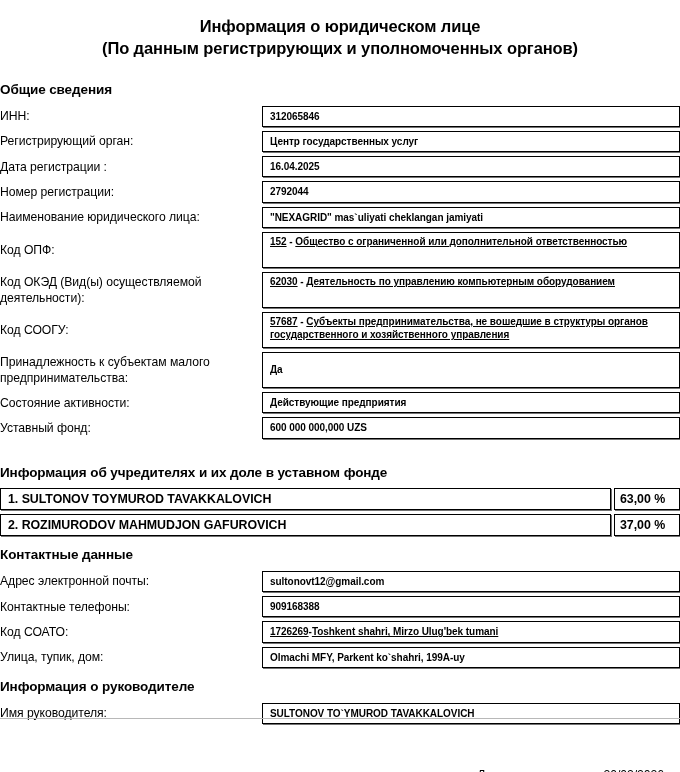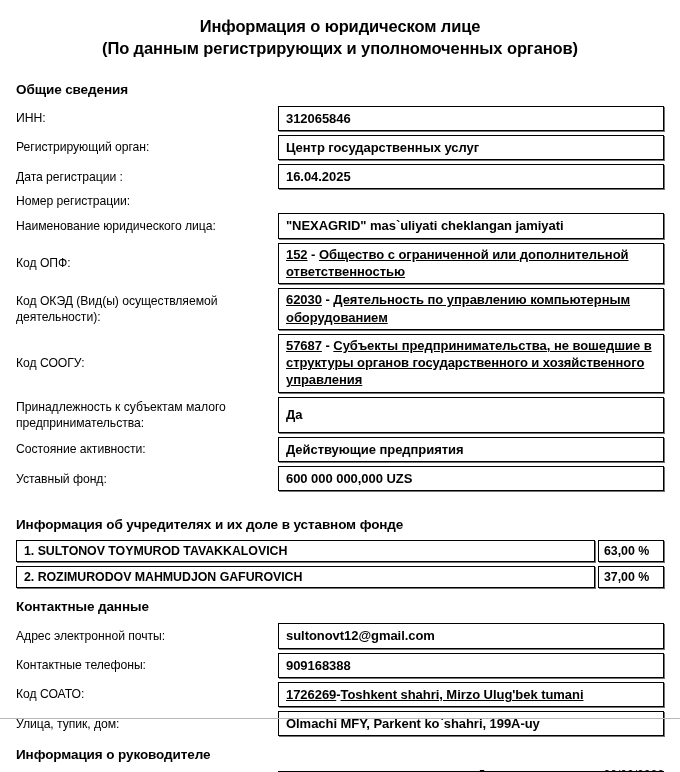--- a/index.html
+++ b/index.html
@@ -12,21 +12,21 @@
     height: 772px;
     font-family: "Liberation Sans", "DejaVu Sans", sans-serif;
     color: #000000;
     position: relative;
     overflow: hidden;
   }
   .page {
     width: 680px;
     height: 640px;
     box-sizing: border-box;
-    padding: 0 16px;
+    padding: 0 0;
     position: relative;
   }
 
   
   .doc-title {
     text-align: center;
     font-size: 16.5px;
     font-weight: bold;
     line-height: 1.32;
     padding-top: 16px;
@@ -66,21 +66,21 @@
     display: flex;
     align-items: center;
     padding-right: 6px;
     box-sizing: border-box;
     letter-spacing: -0.05px;
   }
   .field-value {
     flex: 1;
     border: 1.4px solid #000000;
     box-shadow: 1px 1px 0 0 rgba(0,0,0,0.55);
-    font-size: 13px;
+    font-size: 10px;
     font-weight: bold;
     line-height: 1.33;
     padding: 3px 6px 3px 7px;
     box-sizing: border-box;
     min-height: 20px;
     display: flex;
     align-items: center;
     letter-spacing: -0.05px;
   }
   .field-value.multiline {
@@ -172,20 +172,21 @@
       <div class="field-value">Центр государственных услуг</div>
     </div>
 
     <div class="field-row">
       <div class="field-label">Дата регистрации :</div>
       <div class="field-value">16.04.2025</div>
     </div>
 
     <div class="field-row">
       <div class="field-label">Номер регистрации:</div>
+      <div class="field-value">2792044</div>
     </div>
 
     <div class="field-row">
       <div class="field-label">Наименование юридического лица:</div>
       <div class="field-value"> "NEXAGRID" mas`uliyati cheklangan jamiyati</div>
     </div>
 
     <div class="field-row tall">
       <div class="field-label">Код ОПФ:</div>
       <div class="field-value multiline"><u>152</u><span> - </span><u>Общество с ограниченной или дополнительной ответственностью</u></div>

